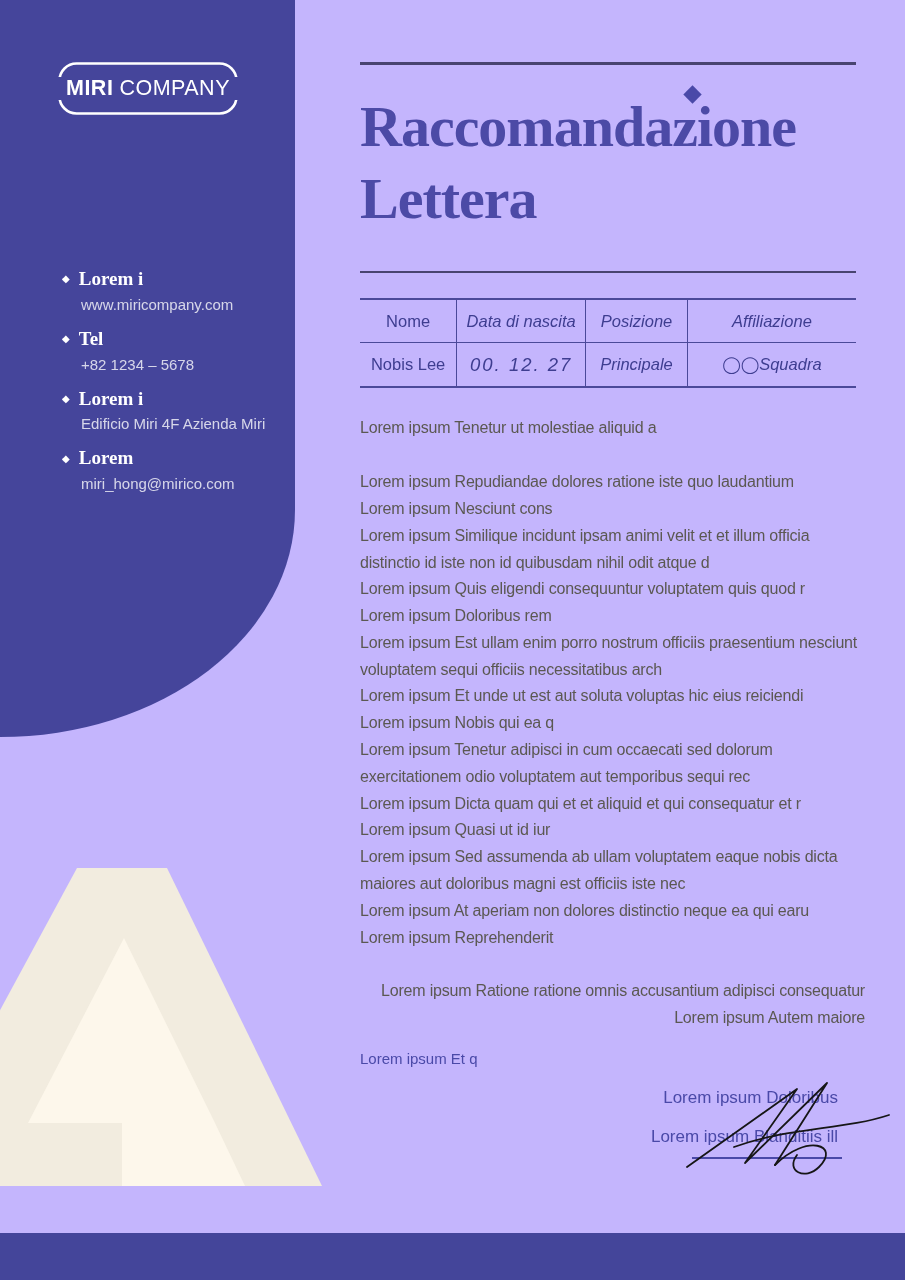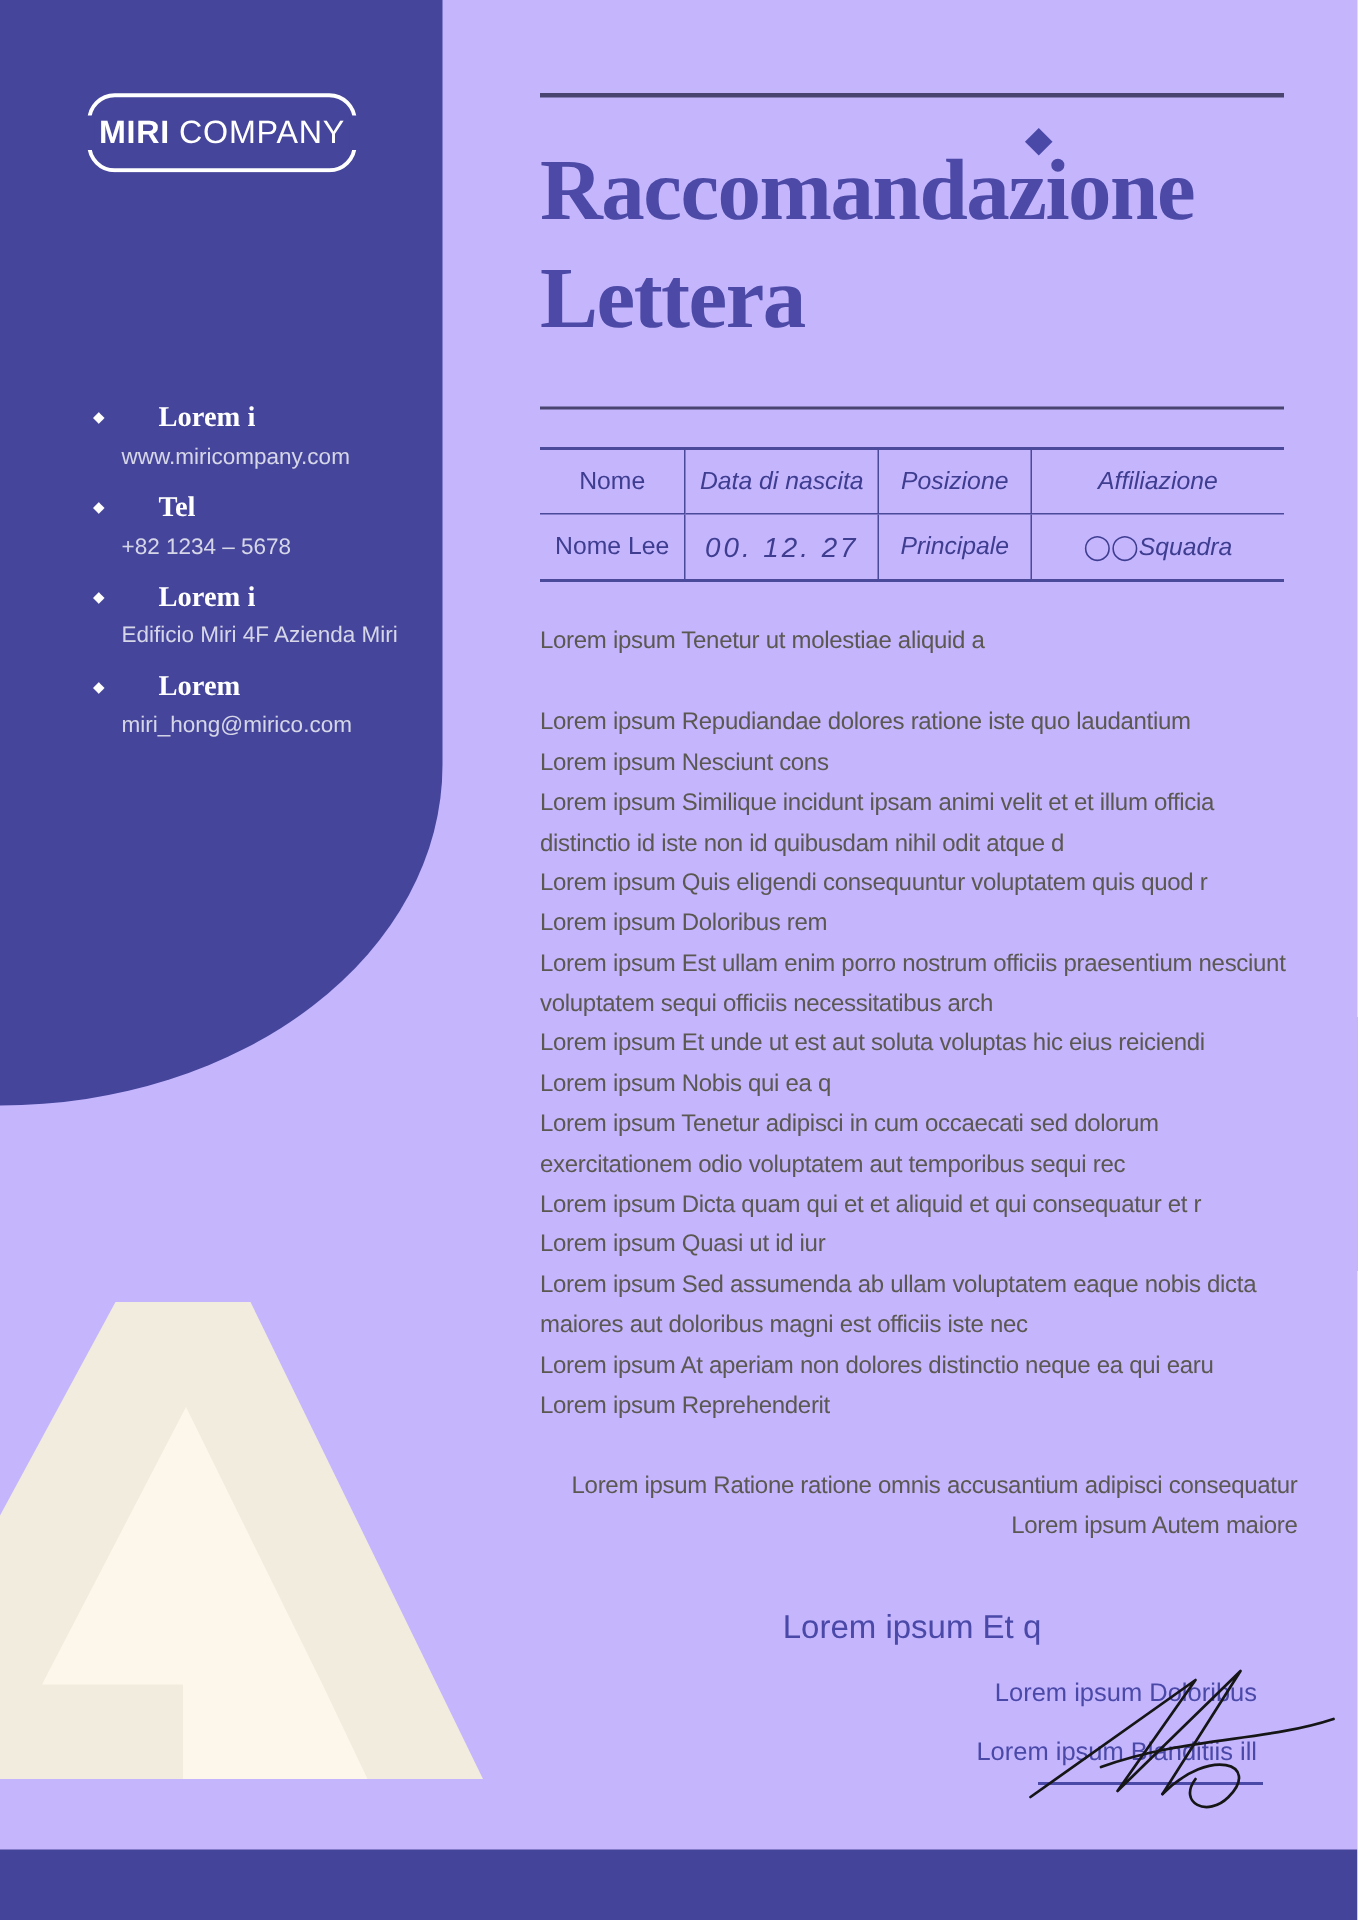--- a/index.html
+++ b/index.html
@@ -17,21 +17,21 @@
   .logo-text{position:absolute;left:0;top:0;width:100%;height:100%;display:flex;align-items:center;
              justify-content:center;color:#fff;font-size:21.5px;letter-spacing:.5px;white-space:nowrap;}
   .logo-text b{font-weight:700;margin-right:6px;}
   .logo-text span{font-weight:400;}
 
   .contact-list{position:absolute;left:62px;top:268px;width:220px;}
   .contact-item{margin-bottom:13px;}
   .c-head{display:flex;align-items:center;margin-bottom:3px;}
   .bullet{color:#fff;font-size:10px;margin-right:9px;line-height:1;}
   .c-label{color:#fff;font-family:"Liberation Serif","DejaVu Serif",serif;font-weight:700;
-           font-size:19px;line-height:1.2;margin-left:27px;}
+           font-size:19px;line-height:1.2;}
   .c-value{color:rgba(255,255,255,0.78);font-size:15px;line-height:21px;padding-left:19px;}
 
   
   .main{position:absolute;left:360px;top:0;width:496px;z-index:1;}
   .rule{width:100%;background:#494470;}
   .rule-top{margin-top:62px;height:3px;}
   .rule-bottom{margin-top:36px;height:2.5px;}
   .page-title{margin:26px 0 0;font-family:"Liberation Serif","DejaVu Serif",serif;
               font-weight:600;font-size:58px;line-height:1.24;letter-spacing:-1px;color:#4c4aa6;}
   .diamond{position:absolute;left:326px;top:88px;width:13px;height:13px;background:#4a49a8;
@@ -45,21 +45,21 @@
   table.info th + th, table.info td + td{border-left:1.5px solid #4b4999;font-style:italic;}
   table.info col.c1{width:19.5%}table.info col.c2{width:26%}
   table.info col.c3{width:20.5%}table.info col.c4{width:34%}
   table.info td:nth-child(2){font-size:18.5px;letter-spacing:2px;}
 
   .body-text{margin-top:27px;width:505px;color:#5b5852;font-size:16px;
              letter-spacing:-0.2px;line-height:26.8px;}
   .para{margin:0 0 27px;}
   .para:last-child{margin-bottom:0;text-align:right;}
 
-  .closing-center{margin-top:40px;text-align:center;color:#4a49a8;font-size:22px;}
+  .closing-center{margin-top:18px;text-align:left;color:#4a49a8;font-size:15px;}
   .closing-right{margin-top:17px;text-align:right;color:#4a49a8;font-size:17px;
                  padding-right:18px;line-height:27px;position:relative;}
   .closing-right.second{margin-top:12px;}
   .sig-underline{position:absolute;right:14px;bottom:-9px;width:150px;height:2.5px;background:#4a49a8;}
   .sig-scribble{position:absolute;right:-38px;bottom:-30px;z-index:3;}
 
   .footer-bar{position:absolute;left:0;bottom:0;width:100%;height:47px;background:#44459a;z-index:2;}
 </style>
 </head>
 <body>
@@ -132,21 +132,21 @@
           <col class="c4">
         </colgroup>
       <tbody>
         <tr>
             <th>Nome</th>
             <th>Data di nascita</th>
             <th>Posizione</th>
             <th>Affiliazione</th>
           </tr>
         <tr>
-            <td>Nome Lee</td>
+            <td>Nobis Lee</td>
             <td>00. 12. 27</td>
             <td>Principale</td>
             <td>◯◯Squadra</td>
           </tr>
       </tbody>
     </table>
 
     <div class="body-text">
         <div class="para">
           <div>Lorem ipsum Tenetur ut molestiae aliquid a</div>

